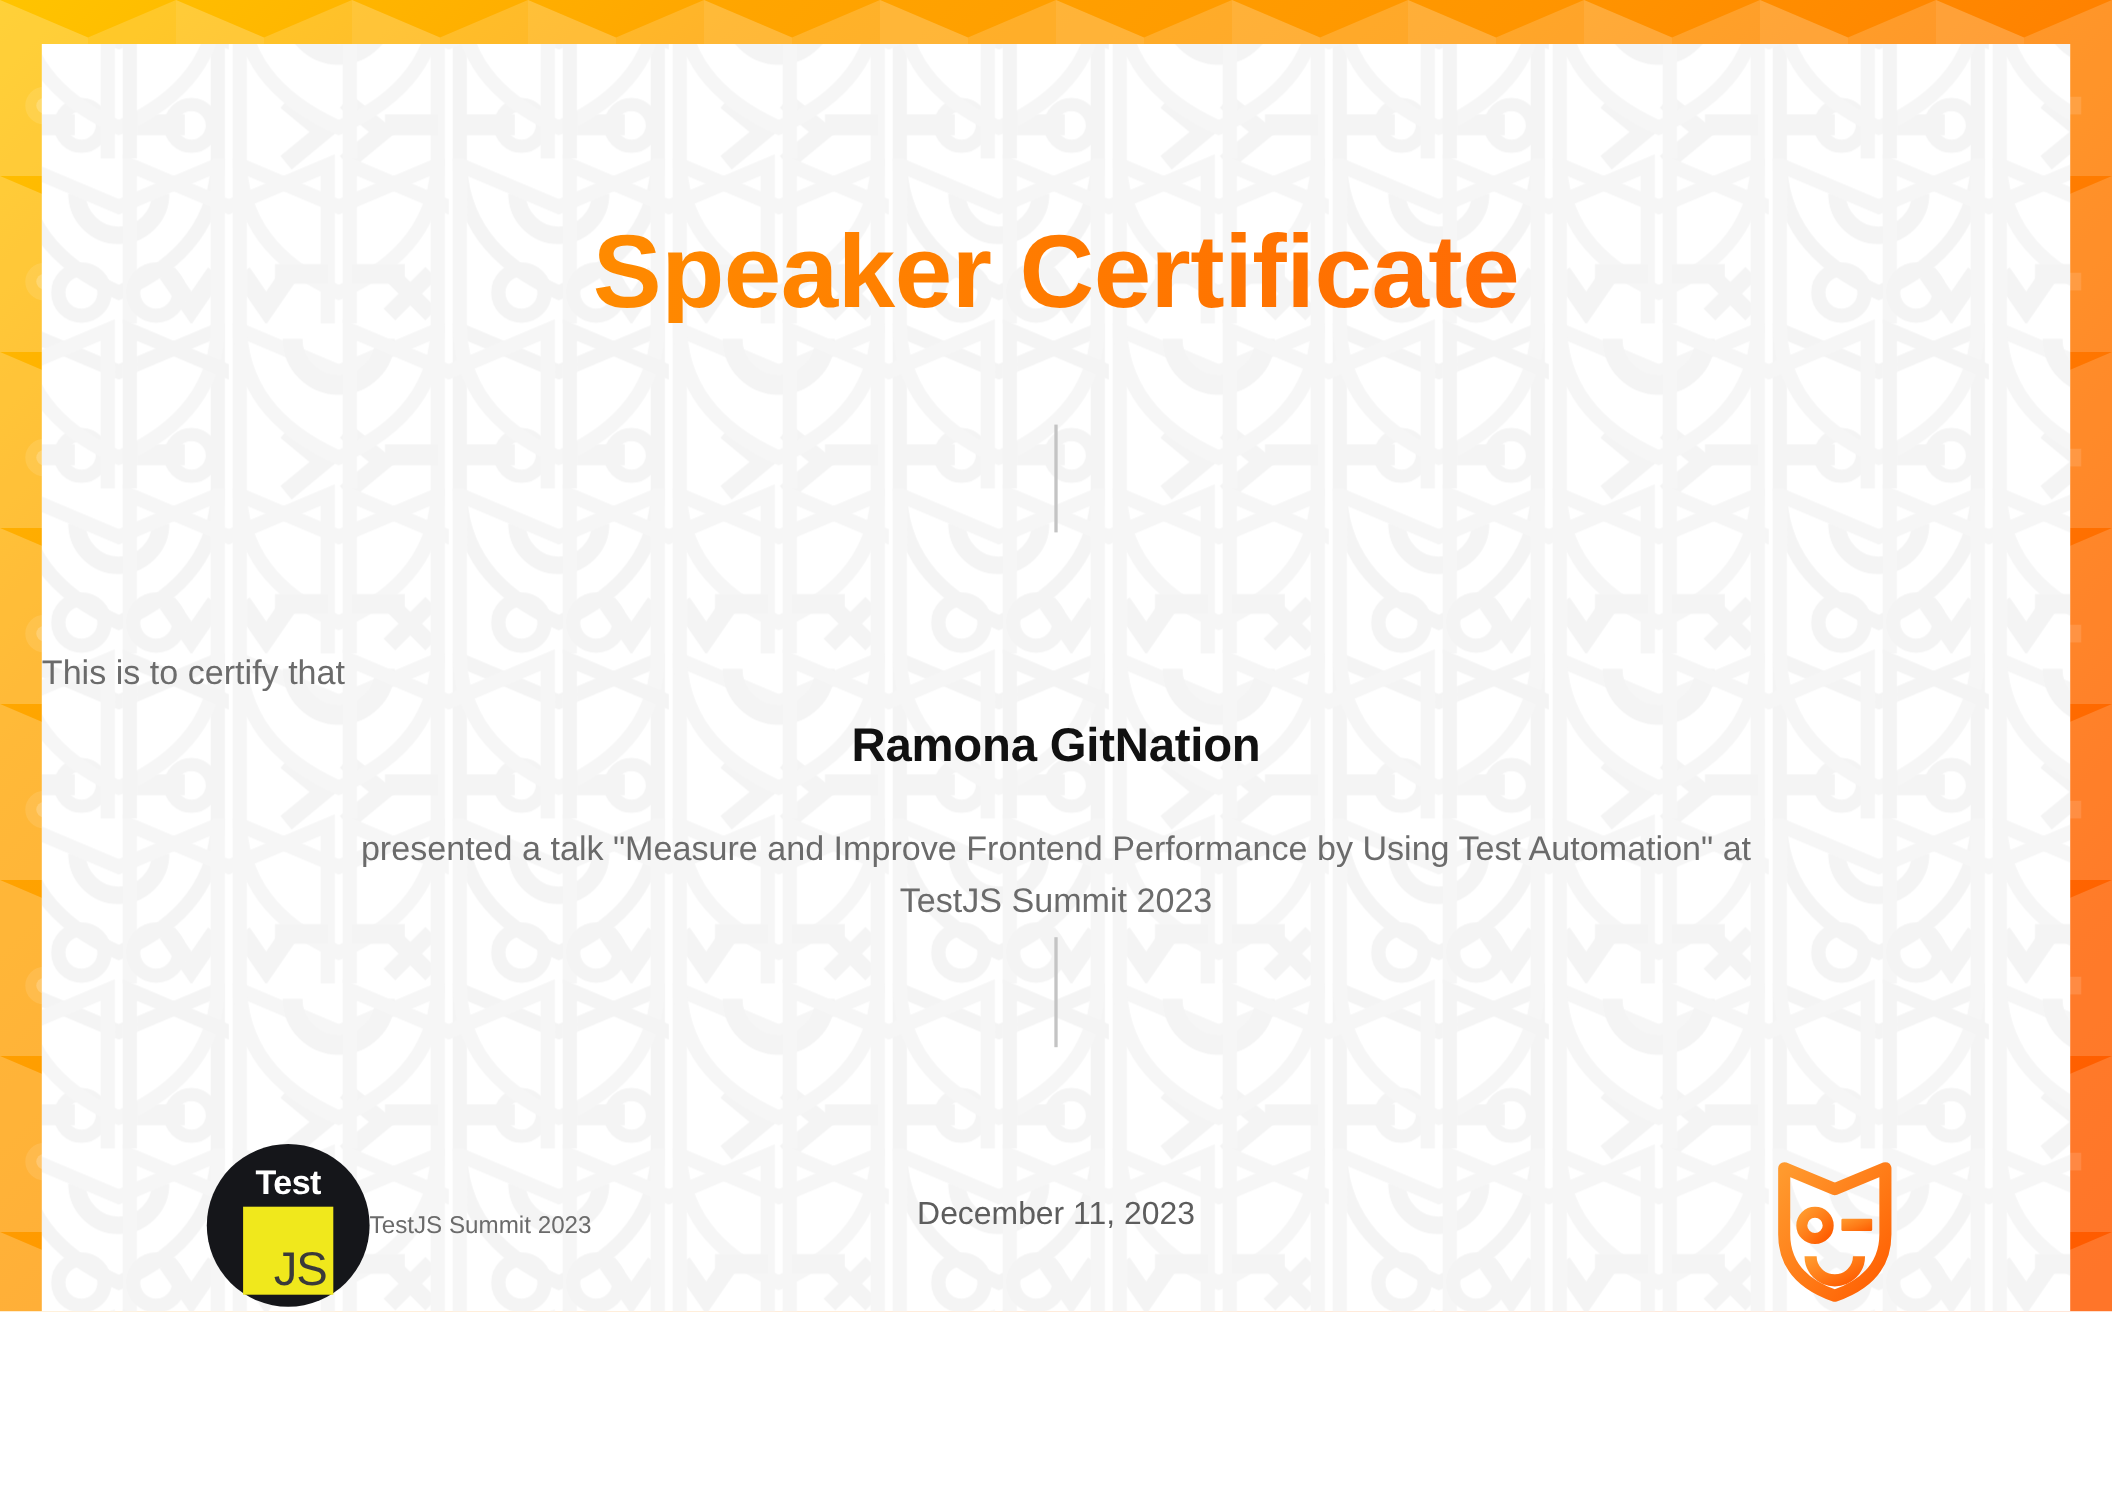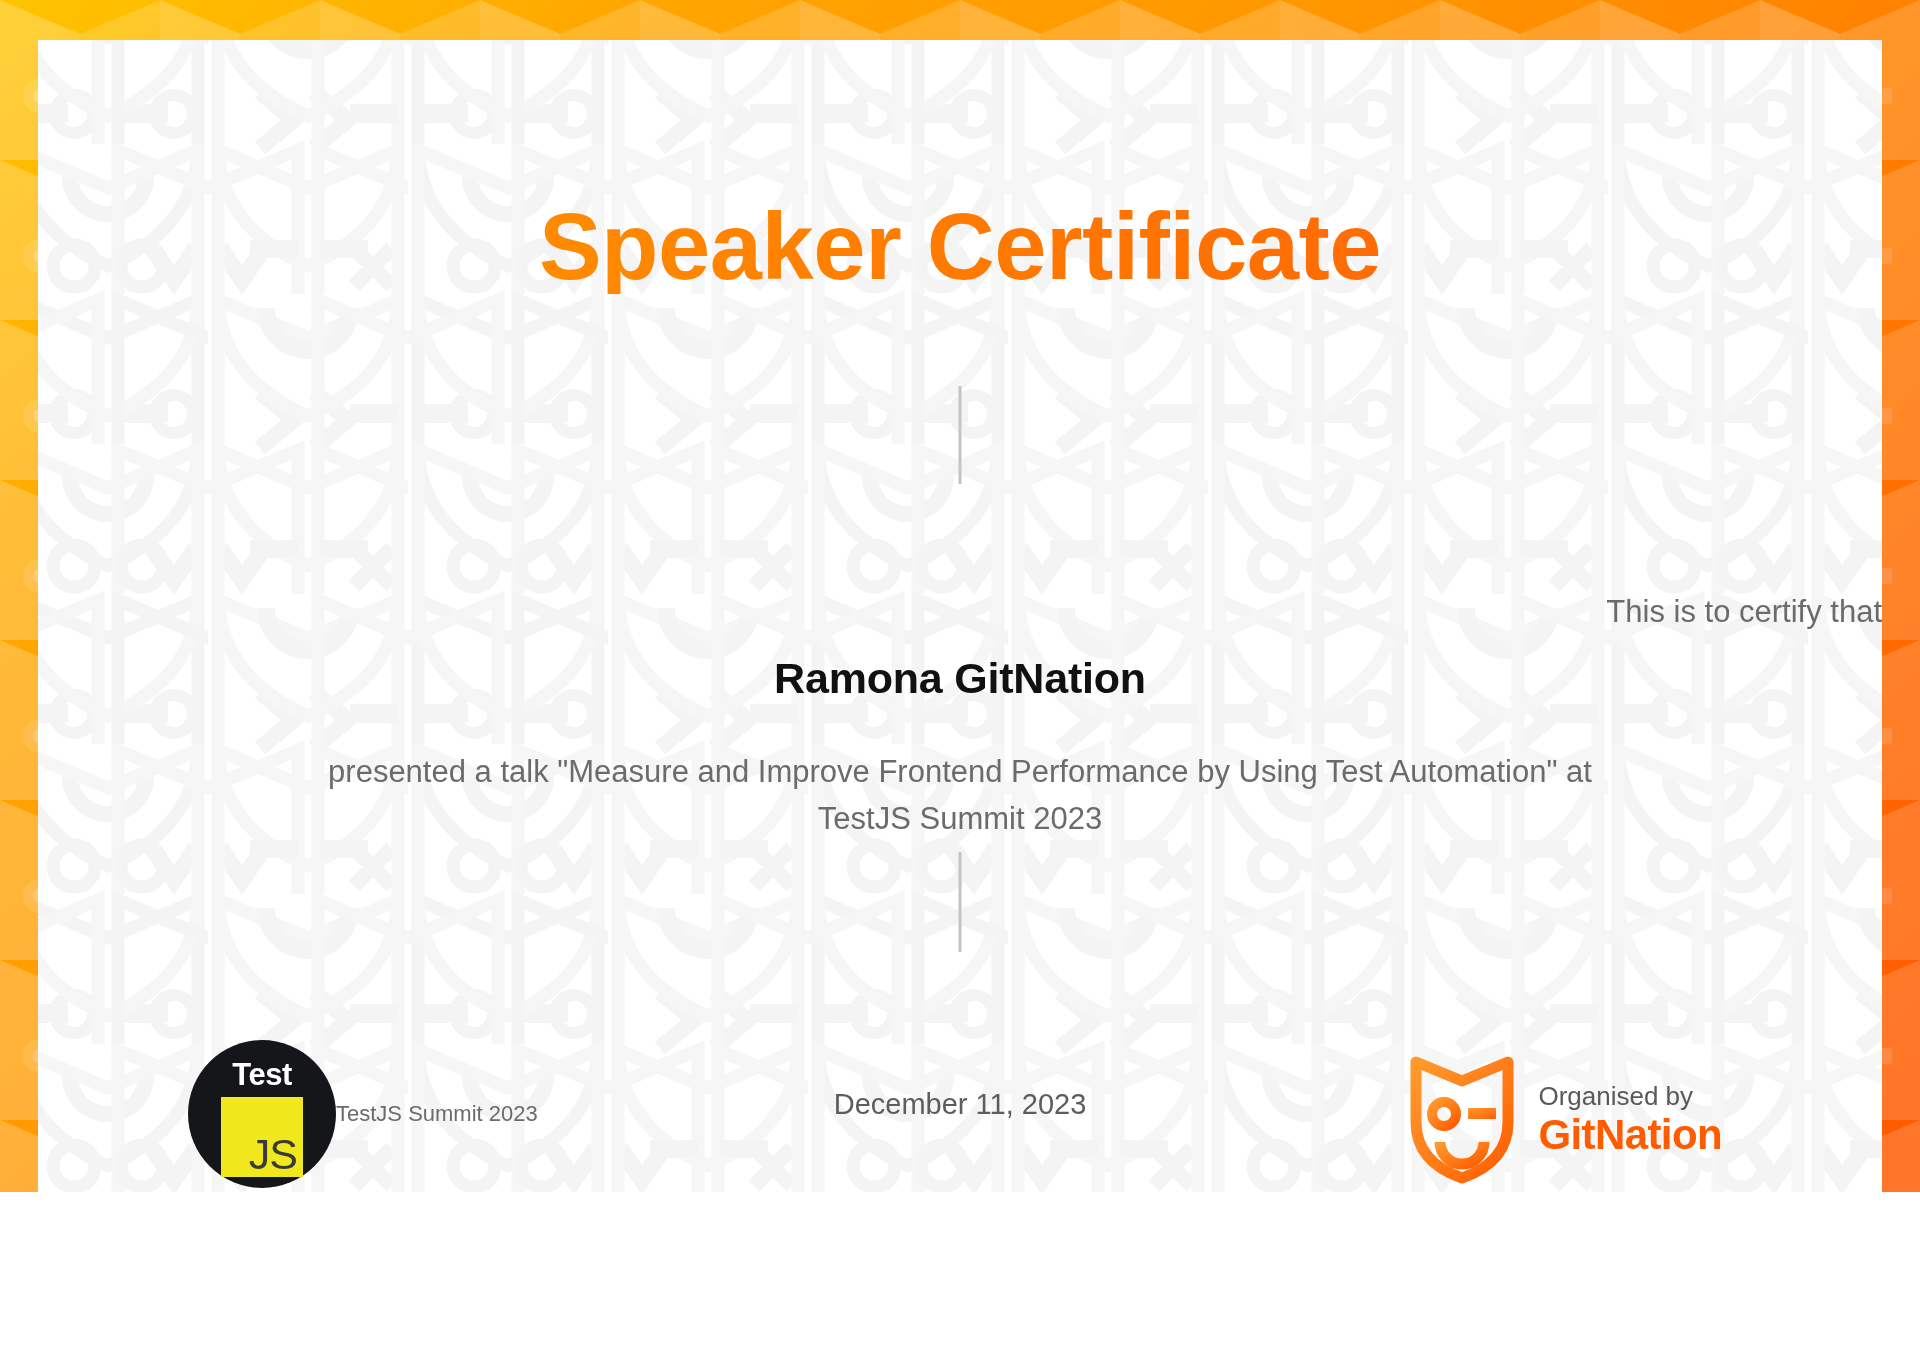--- a/index.html
+++ b/index.html
@@ -86,21 +86,21 @@
     transform: translateX(-50%);
   }
   .divider-top    { top: 346px; height: 98px; }
   .divider-bottom { top: 812px; height: 100px; }
 
   
   .certify-line {
     position: absolute;
     top: 554px;
     left: 0; right: 0;
-    text-align: right;
+    text-align: left;
     font-size: 31px;
     color: #6b6b6b;
     font-weight: 400;
   }
 
   .recipient-name {
     position: absolute;
     top: 614px;
     left: 0; right: 0;
     text-align: center;
@@ -328,22 +328,18 @@
                 <stop offset="0%" stop-color="#ff9a2e"></stop>
                 <stop offset="55%" stop-color="#ff7a16"></stop>
                 <stop offset="100%" stop-color="#ff5c00"></stop>
               </linearGradient>
             </defs>
             <path d="M8 8 L54 27 L100 8 L100 68 Q100 108 54 124 Q8 108 8 68 Z" fill="none" stroke="url(#gnGrad)" stroke-width="11" stroke-linejoin="round"></path>
             <circle cx="36" cy="60" r="12" fill="none" stroke="url(#gnGrad)" stroke-width="10"></circle>
             <rect x="60" y="54" width="28" height="11" rx="1" fill="url(#gnGrad)"></rect>
             <path d="M32 88 a22 22 0 0 0 44 0" fill="none" stroke="url(#gnGrad)" stroke-width="11" stroke-linecap="butt"></path>
           </svg>
-          <div class="gn-text">
-            <div class="gn-sub">Organised by</div>
-            <div class="gn-name">GitNation</div>
-          </div>
         </div>
 
       </div>
     </div>
   </div>
 </div>
 
 </body></html>

